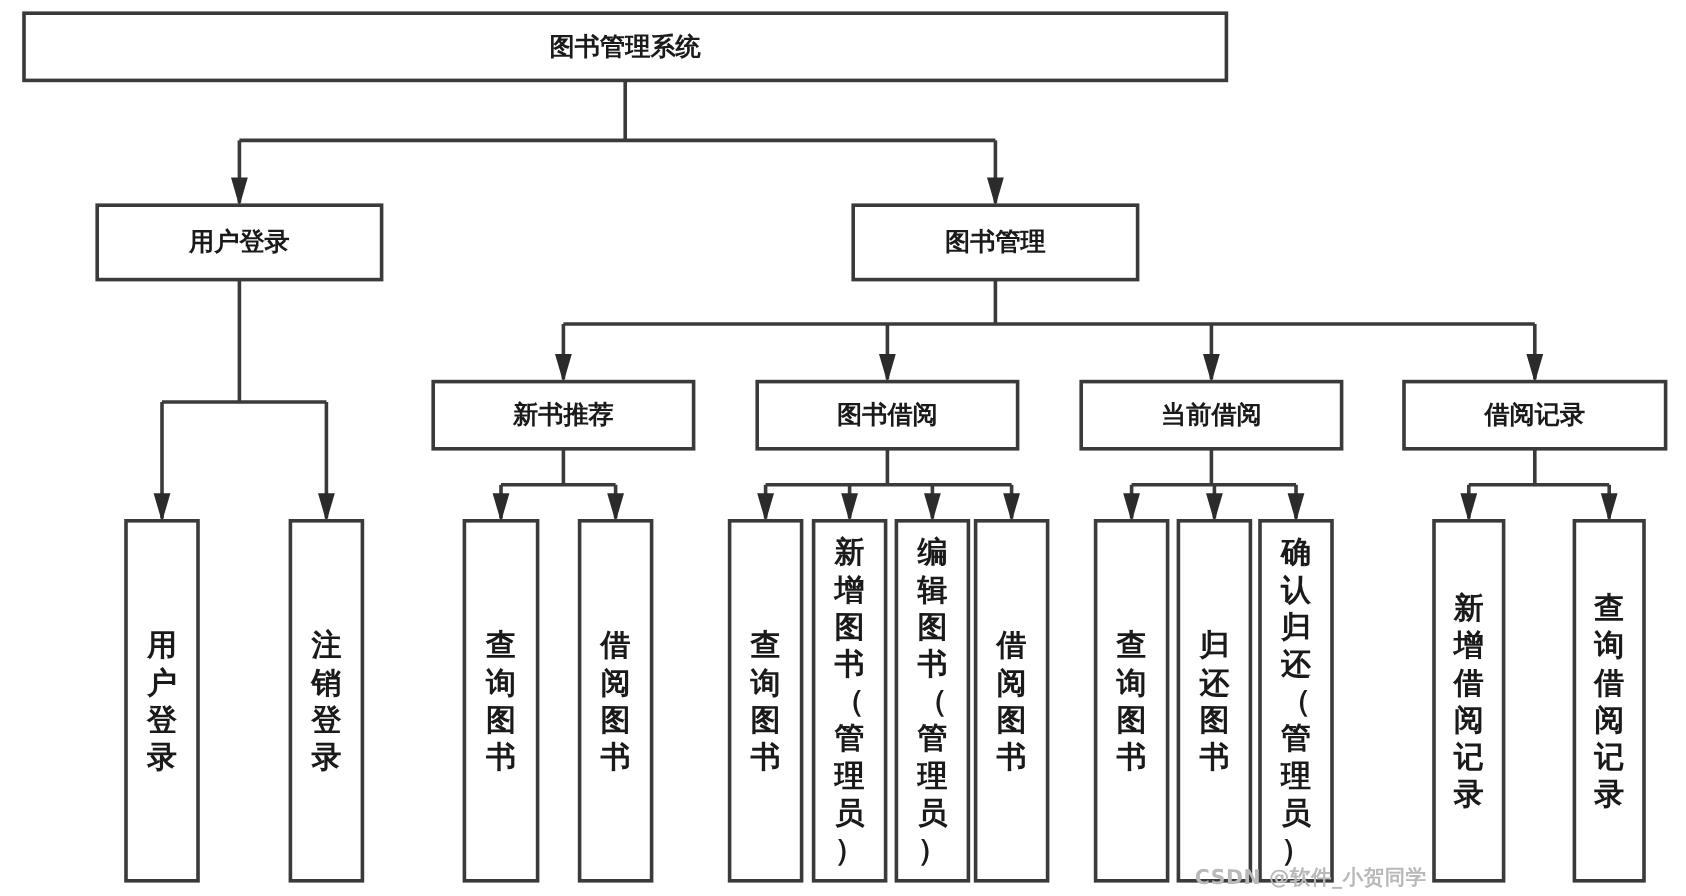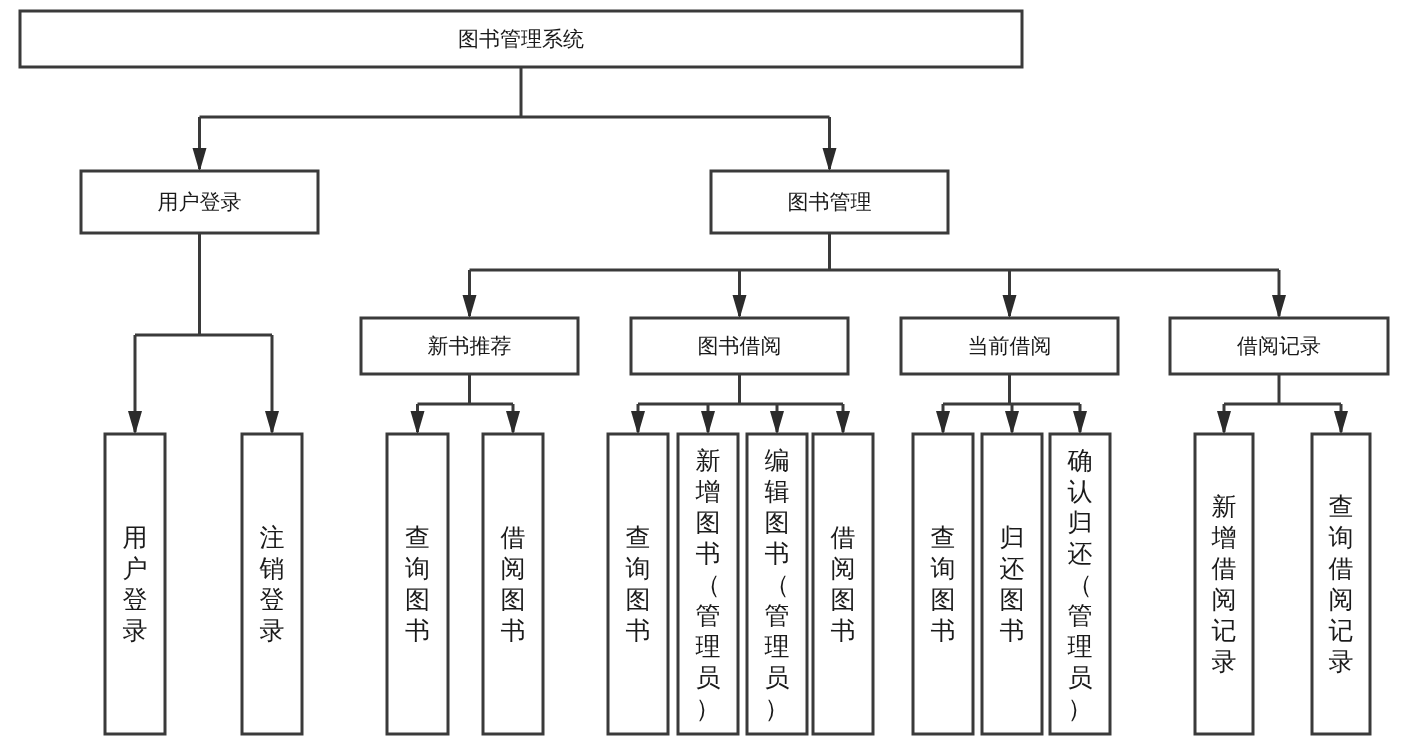--- a/index.html
+++ b/index.html
@@ -10,20 +10,21 @@
   body {
     width: 1405px;
     height: 747px;
     font-family: "DejaVu Sans", "Liberation Sans", sans-serif;
     overflow: hidden;
   }
   #diagram-root {
     position: relative;
     width: 1199px;
     height: 747px;
+    font-weight: bold;
   }
   svg.diagram {
     position: absolute;
     left: 0;
     top: 0;
     width: 1405px;
     height: 747px;
     display: block;
   }
   .node-box {
@@ -200,13 +201,14 @@
         <g>
           <rect x="1195" y="434" width="58" height="300" class="node-box"></rect>
           <text x="1224" class="node-label-v"><tspan x="1224" y="515.18">新</tspan><tspan x="1224" y="546.18">增</tspan><tspan x="1224" y="577.18">借</tspan><tspan x="1224" y="608.18">阅</tspan><tspan x="1224" y="639.18">记</tspan><tspan x="1224" y="670.18">录</tspan></text>
         </g>
         <g>
           <rect x="1312" y="434" width="58" height="300" class="node-box"></rect>
           <text x="1341" class="node-label-v"><tspan x="1341" y="515.18">查</tspan><tspan x="1341" y="546.18">询</tspan><tspan x="1341" y="577.18">借</tspan><tspan x="1341" y="608.18">阅</tspan><tspan x="1341" y="639.18">记</tspan><tspan x="1341" y="670.18">录</tspan></text>
         </g>
       </g>
   </svg>
+  <div class="watermark">CSDN @软件_小贺同学</div>
 </div>
 
 </body></html>

